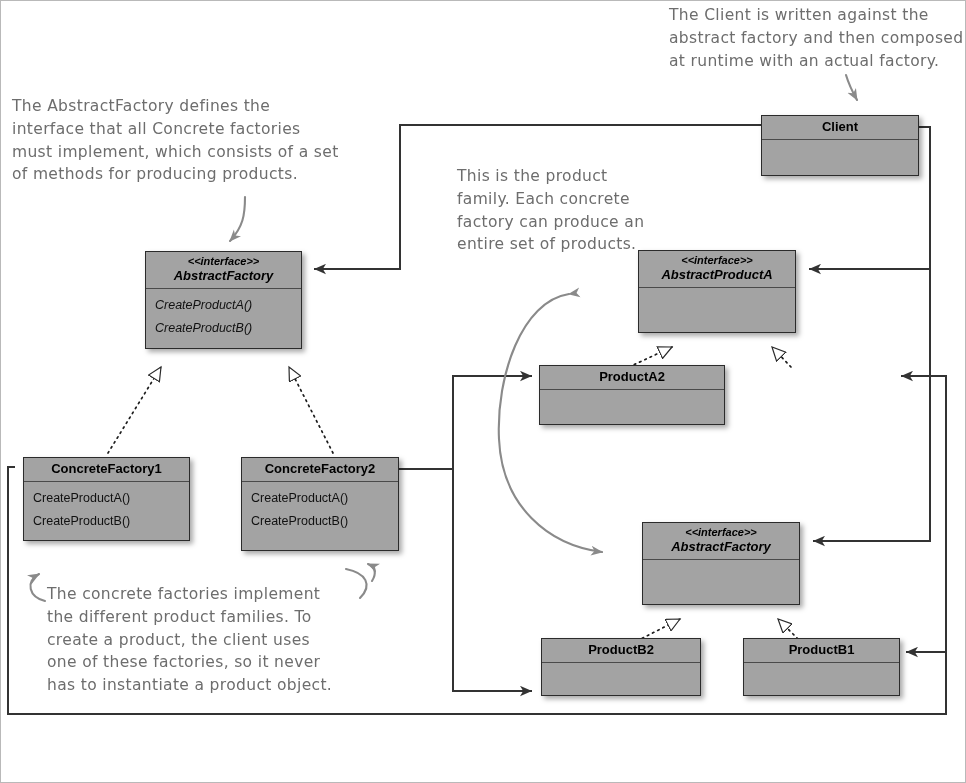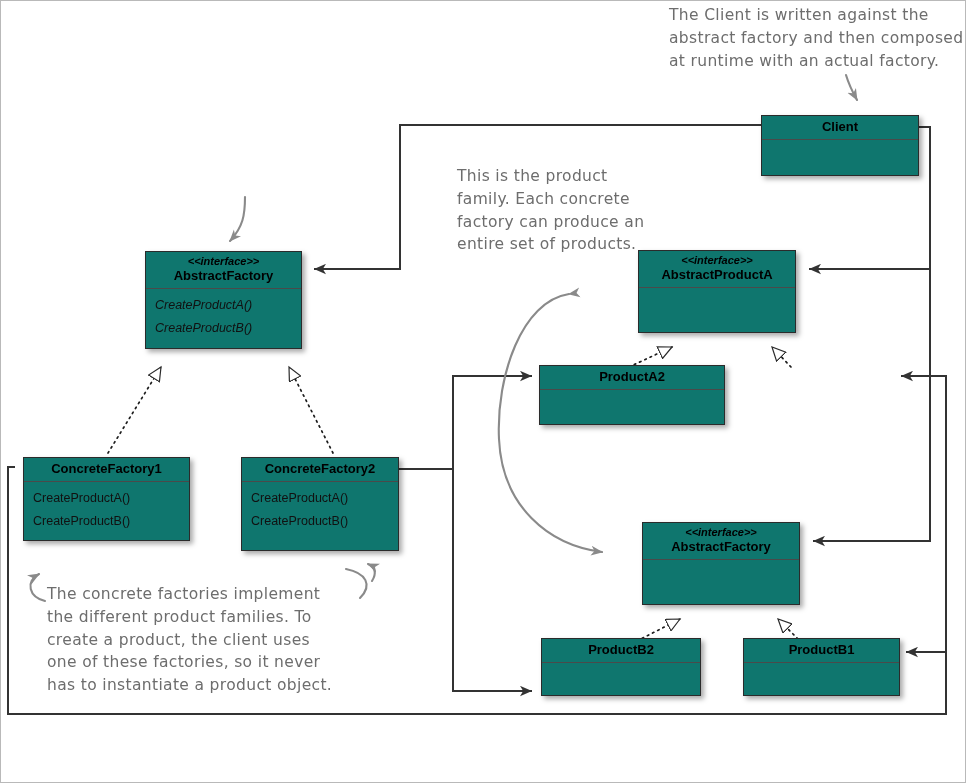--- a/index.html
+++ b/index.html
@@ -24,21 +24,21 @@
     position: absolute;
     left: 0; top: 0;
     width: 966px;
     height: 783px;
     pointer-events: none;
   }
 
   
   .uml-box {
     position: absolute;
-    background: #0f766e;
+    background: #a3a3a3;
     border: 1px solid #2b2b2b;
     box-shadow: 3px 3px 5px rgba(0,0,0,0.34);
     box-sizing: border-box;
     z-index: 5;
   }
   .uml-head {
     text-align: center;
     padding: 3px 4px 4px 4px;
     border-bottom: 1px solid #4a4a4a;
     color: #000;
@@ -48,21 +48,21 @@
     display: block;
     font-style: italic;
     font-weight: bold;
     font-size: 11px;
   }
   .uml-head .cname {
     display: block;
     font-weight: bold;
     font-size: 13px;
   }
-  .uml-head .cname.abstract { }
+  .uml-head .cname.abstract { font-style: italic; }
 
   .uml-body {
     padding: 5px 9px 6px 9px;
   }
   .uml-body .op {
     font-size: 12.5px;
     line-height: 1.85;
     color: #111;
     white-space: nowrap;
   }
@@ -205,20 +205,24 @@
     <div class="uml-body empty"></div>
   </div>
 
   <div class="uml-box" style="left:742px; top:637px; width:157px; height:58px;">
     <div class="uml-head">
       <span class="cname">ProductB1</span>
     </div>
     <div class="uml-body empty"></div>
   </div>
 
+  <div class="note" style="left:11px; top:94px; width:340px;">The AbstractFactory defines the
+interface that all Concrete factories
+must implement, which consists of a set
+of methods for producing products.</div>
 
   <div class="note" style="left:668px; top:3px; width:300px;">The Client is written against the
 abstract factory and then composed
 at runtime with an actual factory.</div>
 
   <div class="note" style="left:456px; top:164px; width:216px;">This is the product
 family.  Each concrete
 factory can produce an
 entire set of products.</div>
 

